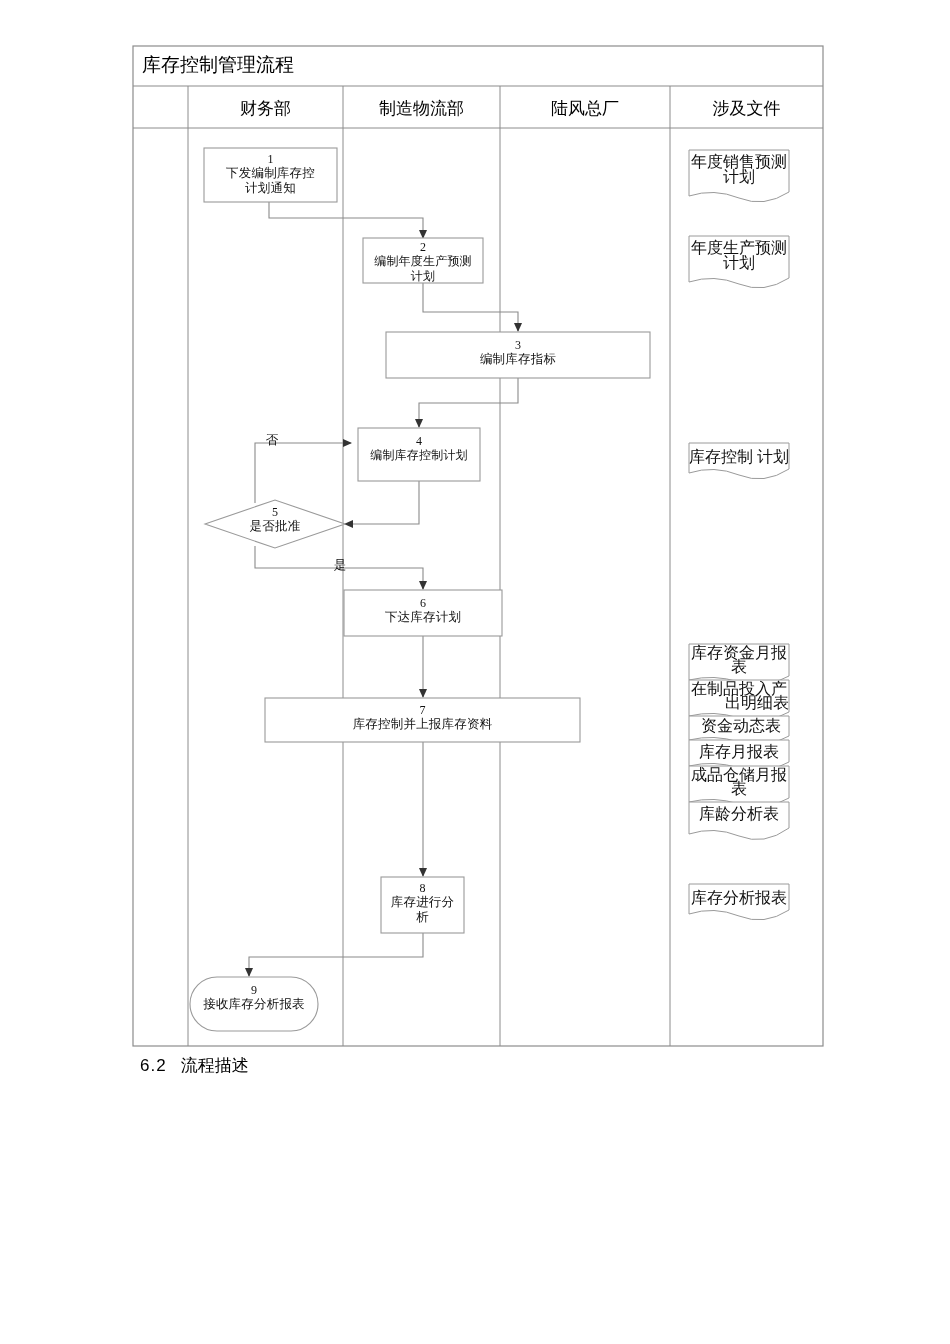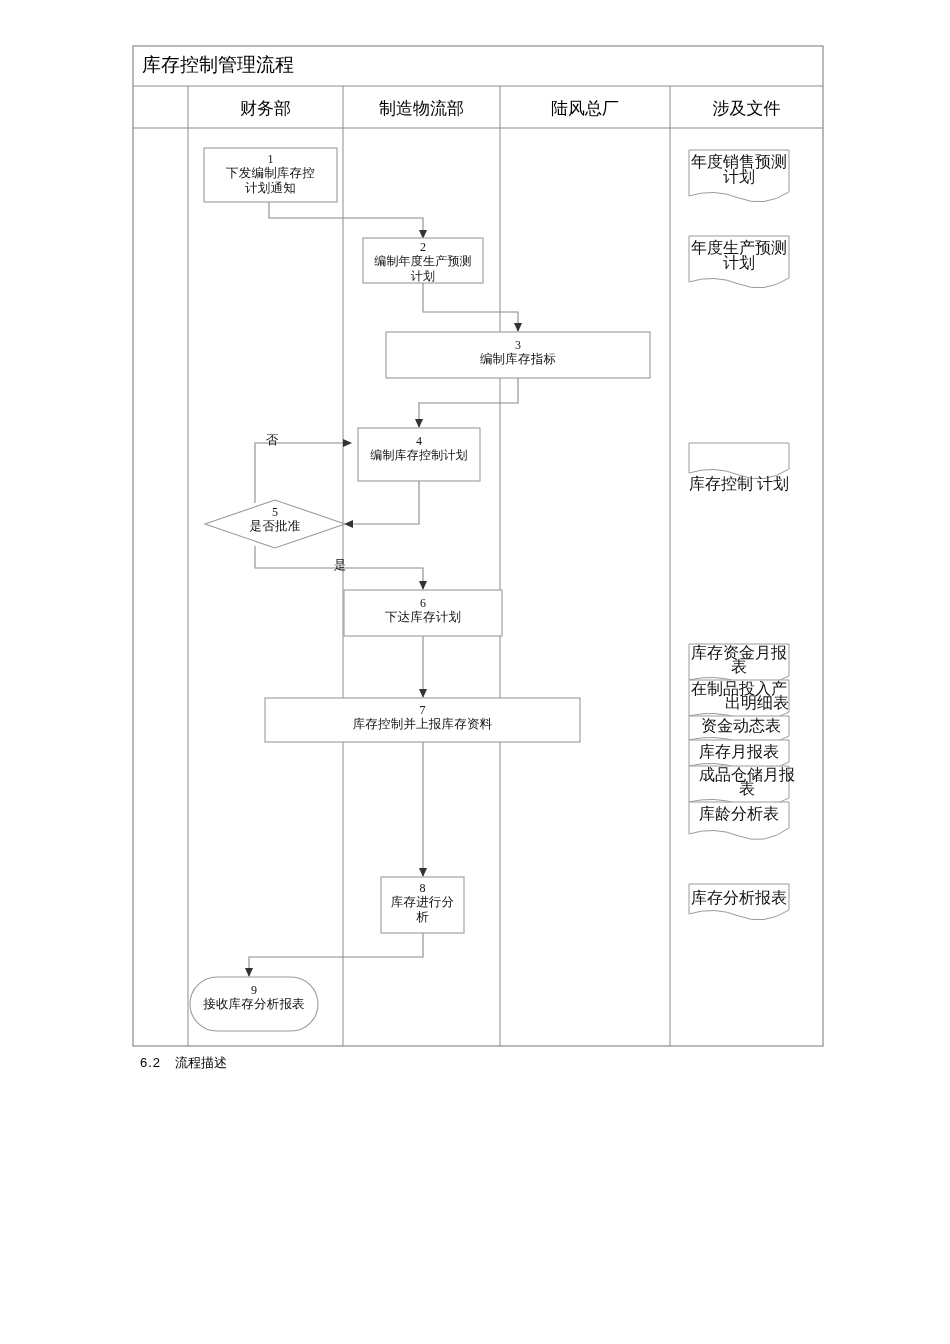--- a/index.html
+++ b/index.html
@@ -74,21 +74,21 @@
     position: absolute;
     font-size: 12.5px;
     color: #111;
     text-align: center;
   }
   .section-caption {
     position: absolute;
     left: 140px;
     top: 1054px;
     font-family: "Liberation Sans", "DejaVu Sans", sans-serif;
-    font-size: 13px;
+    font-size: 17px;
     color: #000;
     white-space: nowrap;
   }
   .section-caption .num { letter-spacing: 1px; }
   .section-caption .txt { margin-left: 14px; }
 </style>
 </head>
 <body>
 
 <div id="page">
@@ -221,37 +221,37 @@
 
   <div class="doc-label" style="left:689px; top:154px; width:100px;">
     <span style="display:block;">年度销售预测</span>
     <span style="display:block;">计划</span>
   </div>
   <div class="doc-label" style="left:689px; top:240px; width:100px;">
     <span style="display:block;">年度生产预测</span>
     <span style="display:block;">计划</span>
   </div>
   <div class="doc-label" style="left:689px; top:449px; width:100px;">
-    <span style="display:block;margin-top:27px;">库存控制 计划</span>
+    <span style="display:block;">库存控制 计划</span>
   </div>
   <div class="doc-label" style="left:689px; top:646px; width:100px; line-height:14px;">
     <span style="display:block;">库存资金月报</span>
     <span style="display:block;">表</span>
   </div>
   <div class="doc-label" style="left:689px; top:682px; width:100px; line-height:14px;">
     <span style="display:block;">在制品投入产</span>
     <span style="display:block;text-align:right;">出明细表</span>
   </div>
   <div class="doc-label" style="left:689px; top:718px; width:104px;">
     <span style="display:block;">资金动态表</span>
   </div>
   <div class="doc-label" style="left:689px; top:744px; width:100px;">
     <span style="display:block;">库存月报表</span>
   </div>
-  <div class="doc-label" style="left:689px; top:768px; width:100px; line-height:14px;margin-left:8px;">
+  <div class="doc-label" style="left:689px; top:768px; width:100px; line-height:14px;">
     <span style="display:block;">成品仓储月报</span>
     <span style="display:block;">表</span>
   </div>
   <div class="doc-label" style="left:689px; top:806px; width:100px;">
     <span style="display:block;">库龄分析表</span>
   </div>
   <div class="doc-label" style="left:689px; top:890px; width:100px;">
     <span style="display:block;">库存分析报表</span>
   </div>
 

